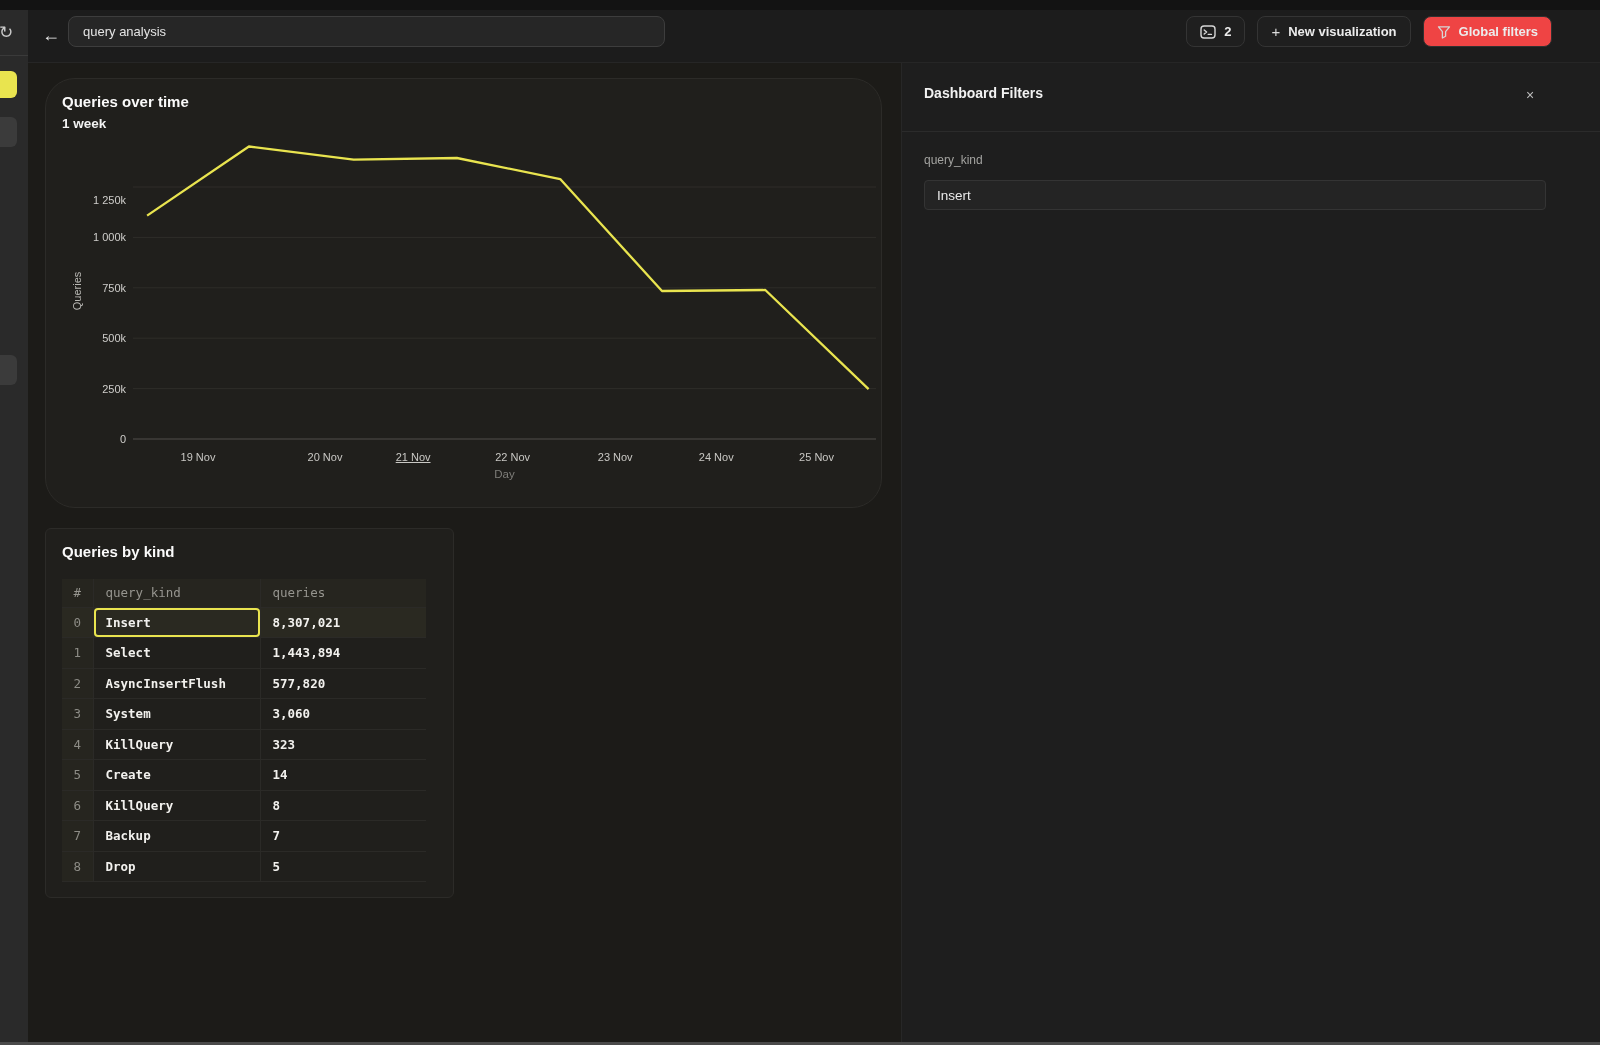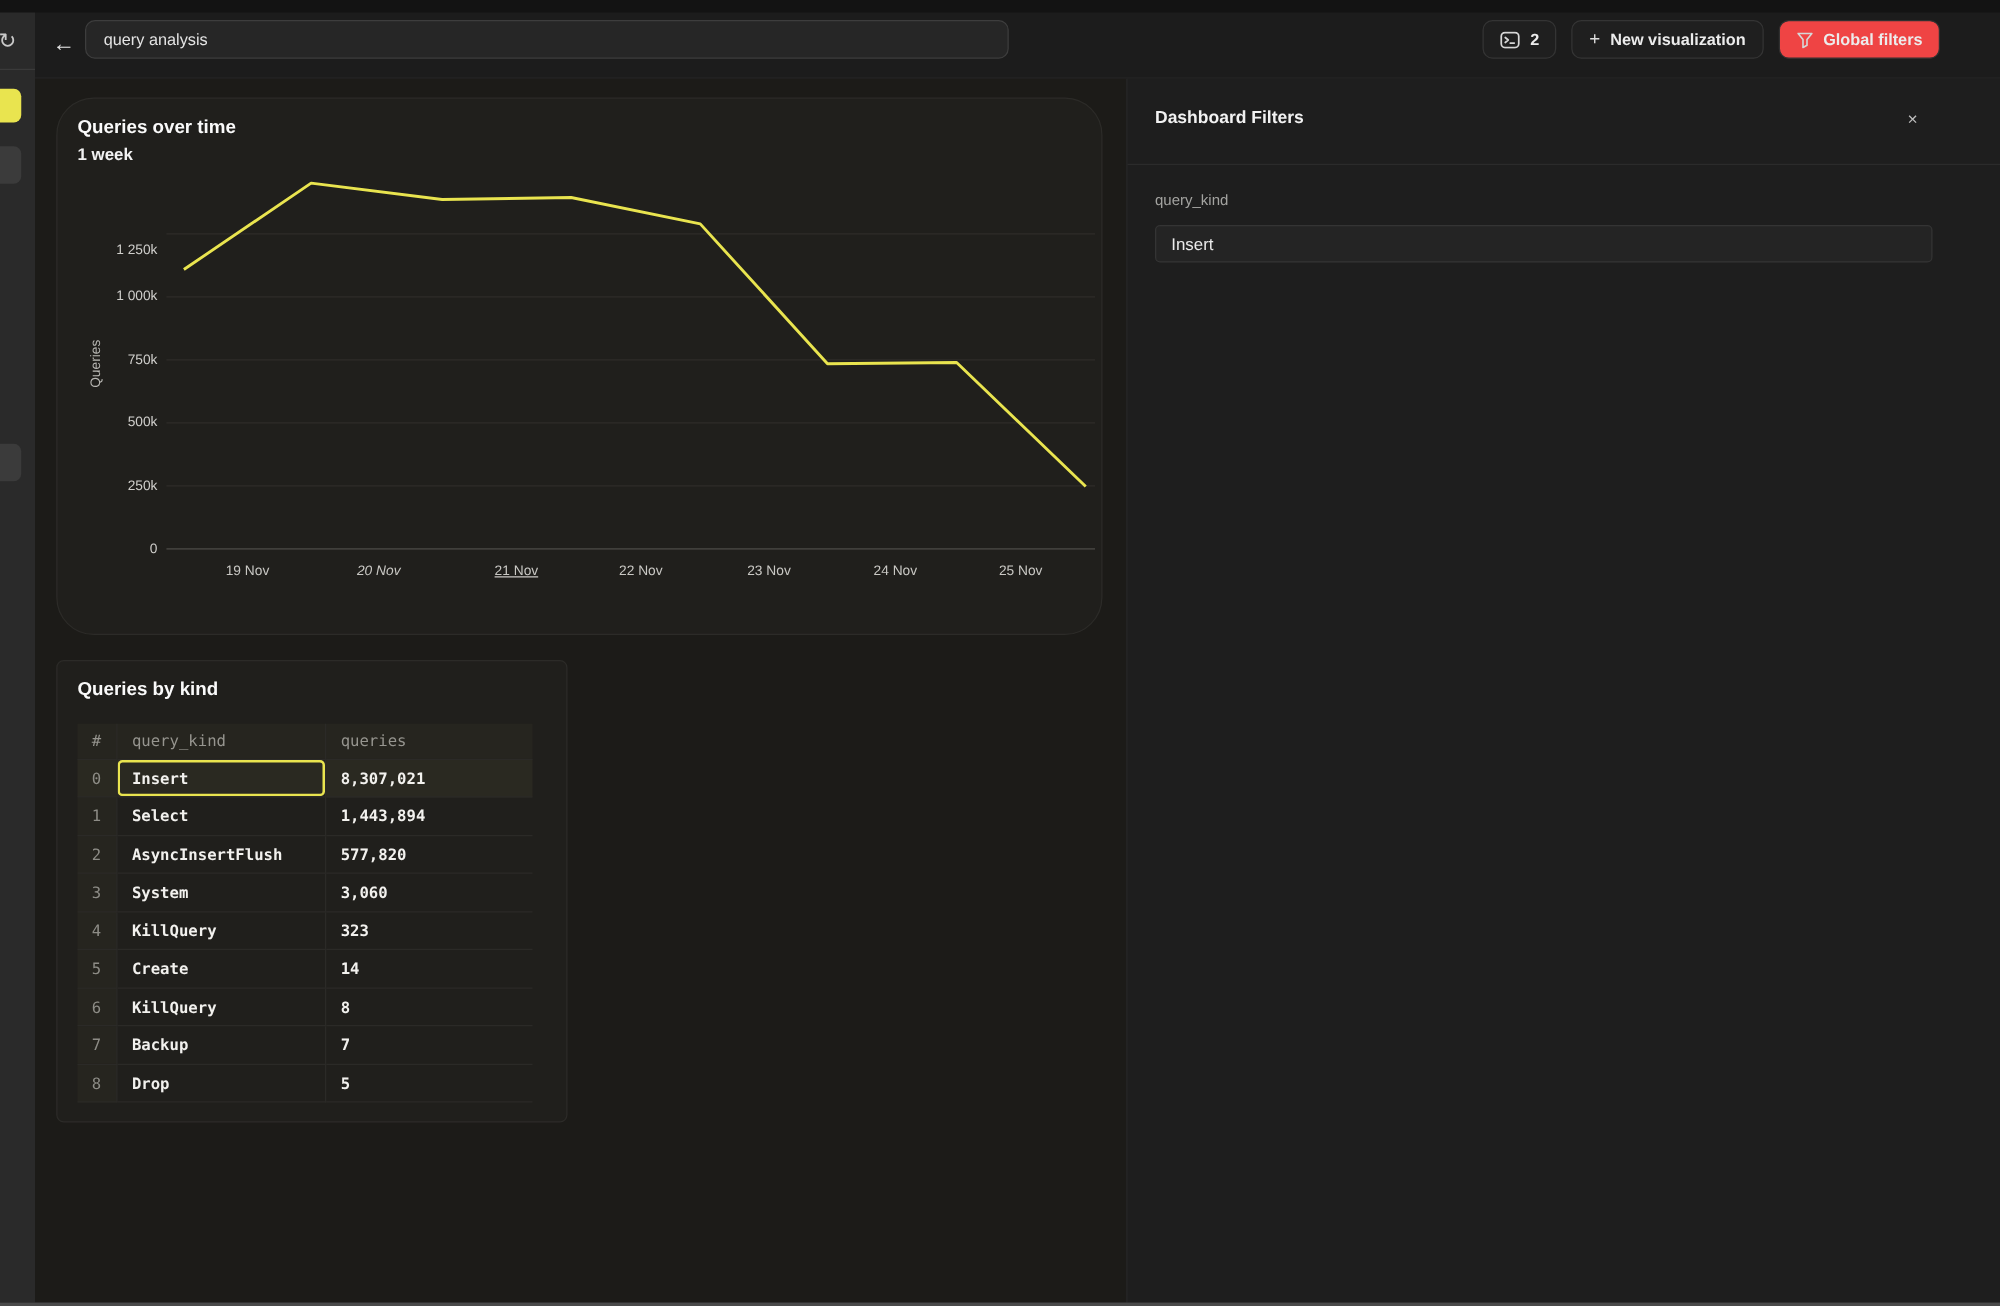--- a/index.html
+++ b/index.html
@@ -17,21 +17,21 @@
   #rail-item-active{top:61px;height:27px;}
   #rail-item-2{top:107px;height:30px;background:#3b3b3b;}
   #rail-item-3{top:345px;height:30px;background:#3b3b3b;}
   #bottom-strip{position:absolute;left:0;top:1042px;width:1600px;height:3px;background:#4a4a4a;}
 
   
   #toolbar{position:absolute;left:28px;top:10px;width:1572px;height:53px;background:#1c1c1c;
            border-bottom:1px solid #262626;box-sizing:border-box;}
   #back-btn{position:absolute;left:9px;top:11px;width:28px;height:28px;color:#e6e6e6;font-size:18px;
             line-height:28px;text-align:center;cursor:pointer;}
-  #title-input{position:absolute;left:40px;top:6px;width:739px;height:31px;box-sizing:border-box;
+  #title-input{position:absolute;left:40px;top:6px;width:597px;height:31px;box-sizing:border-box;
                background:#262626;border:1px solid #3d3d3d;border-radius:8px;color:#e4e4e4;
                font-size:13px;padding:0 14px;outline:none;font-family:"Liberation Sans",sans-serif;}
   #toolbar-right{position:absolute;right:48px;top:6px;height:31px;display:flex;gap:12px;}
   .tb-btn{height:31px;box-sizing:border-box;border:1px solid #343434;background:#1f1f1f;
           border-radius:8px;display:flex;align-items:center;gap:8px;padding:0 13px;
           color:#ececec;font-size:13px;font-weight:600;cursor:pointer;white-space:nowrap;}
   .tb-btn.filled{background:#ef4444;border-color:#303030;}
   .tb-btn svg{display:block;}
   .plus-glyph{font-size:15px;font-weight:400;color:#dcdcdc;}
 
@@ -137,27 +137,28 @@
         <line x1="0" x2="743" y1="310" y2="310" stroke="#403f3b" stroke-width="1.4"></line>
         <line x1="0" x2="743" y1="259.6" y2="259.6" stroke="#2e2d29" stroke-width="1"></line>
         <line x1="0" x2="743" y1="209.2" y2="209.2" stroke="#2e2d29" stroke-width="1"></line>
         <line x1="0" x2="743" y1="158.8" y2="158.8" stroke="#2e2d29" stroke-width="1"></line>
         <line x1="0" x2="743" y1="108.4" y2="108.4" stroke="#2e2d29" stroke-width="1"></line>
         <line x1="0" x2="743" y1="58" y2="58" stroke="#2e2d29" stroke-width="1"></line>
         <polyline points="14.1,86.6 115.9,17.5 220.7,30.6 323.9,29.0 427.2,50.1 529.0,162.0 632.3,161.0 735.6,260.2" fill="none" stroke="#e9e44f" stroke-width="2.3" stroke-linejoin="round"></polyline>
       </svg>
     <div id="x-ticks">
         <div class="x-tick" style="left: 65px;">19 Nov</div>
-        <div class="x-tick" style="left: 170px; font-style: italic;">20 Nov</div>
+        <div class="x-tick" style="left: 192px;">20 Nov</div>
         <div class="x-tick" style="left: 280.111px; text-decoration: underline;">21 Nov</div>
         <div class="x-tick" style="left: 379.673px;">22 Nov</div>
         <div class="x-tick" style="left: 482.207px;">23 Nov</div>
         <div class="x-tick" style="left: 583.255px;">24 Nov</div>
         <div class="x-tick" style="left: 683.56px;">25 Nov</div>
       </div>
+    <div id="x-axis-label">Day</div>
   </div>
 
   <div class="card" id="table-card">
     <div class="card-title">Queries by kind</div>
     <table id="qtable" class="mono">
       <thead>
           <tr>
             <th class="col-idx">#</th>
             <th class="col-kind">query_kind</th>
             <th class="col-q">queries</th>

